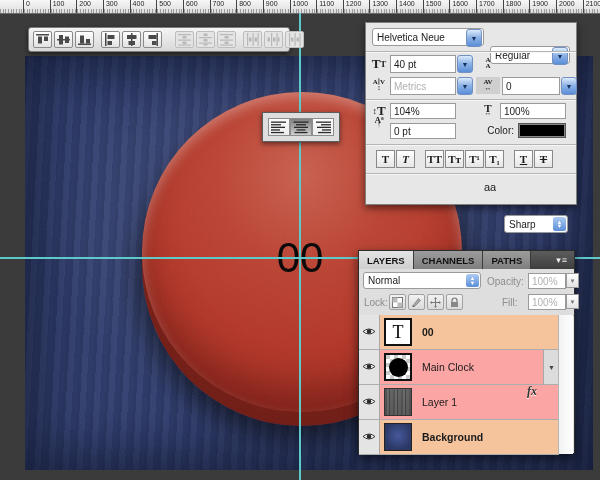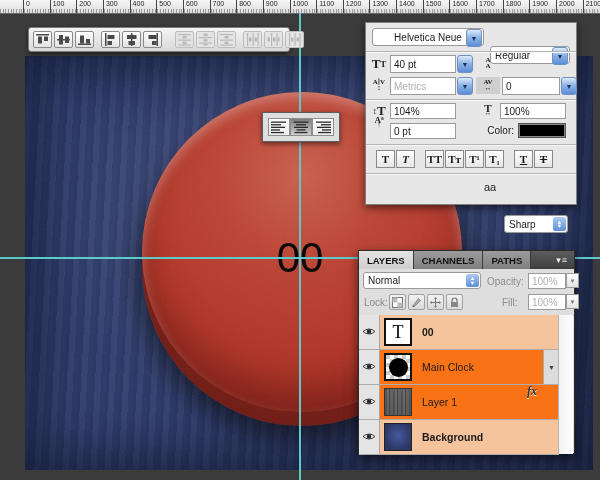--- a/index.html
+++ b/index.html
@@ -84,21 +84,21 @@
     background:linear-gradient(#9c9c9c,#7f7f7f);border-right:1px solid #3a3a3a;}
   .lp-tab.active{background:linear-gradient(#e3e3e3,#cfcfcf);}
   #lp-menu{margin-left:auto;display:flex;align-items:center;padding:0 6px;color:#eee;font-size:9px;letter-spacing:1px;}
   #lp-controls{height:46px;background:#dedede;border-bottom:1px solid #a3a3a3;position:relative;}
   .lbl{color:#8d8d8d;}
   .mini-drop{width:13px;height:15px;border:1px solid #9a9a9a;background:linear-gradient(#fff,#e3e3e3);
     display:flex;align-items:center;justify-content:center;font-size:6px;color:#777;box-sizing:border-box;}
   .lock-btn{width:17px;height:16px;border:1px solid #a0a0a0;border-radius:2px;background:linear-gradient(#f2f2f2,#dadada);
     display:flex;align-items:center;justify-content:center;box-sizing:border-box;}
   #lp-list{position:absolute;left:0;top:64px;width:200px;height:140px;}
-  .layer-row{display:flex;align-items:center;height:35px;border-bottom:1px solid #adadad;box-sizing:border-box;background:#f97316;}
+  .layer-row{display:flex;align-items:center;height:35px;border-bottom:1px solid #adadad;box-sizing:border-box;background:#fca5a5;}
   .layer-row.selected{background:var(--sel-peach,#f5c49c);}
   .eye-cell{width:20px;align-self:stretch;background:#e4e4e4;border-right:1px solid #a8a8a8;
     display:flex;align-items:center;justify-content:center;}
   .thumb{width:28px;height:28px;margin-left:4px;box-sizing:border-box;}
   .thumb-text{background:#fff;border:2px solid #111;display:flex;align-items:center;justify-content:center;
     font-family:"Liberation Serif","DejaVu Serif",serif;font-size:18px;color:#000;}
   .thumb-circle{border:2px solid #111;position:relative;
     background:repeating-conic-gradient(#fff 0 25%, #cbcbcb 0 50%) 0 0/8px 8px;}
   .thumb-circle::after{content:"";position:absolute;left:50%;top:50%;width:19px;height:19px;margin:-9.5px 0 0 -9.5px;border-radius:50%;background:#000;}
   .thumb-texture{border:1px solid #333;
@@ -340,21 +340,21 @@
           <rect x="1" y="0.5" width="15" height="1.3" fill="#2a2a2a"></rect>
           <rect x="6" y="3.1" width="10" height="1.3" fill="#2a2a2a"></rect>
           <rect x="2" y="5.7" width="14" height="1.3" fill="#2a2a2a"></rect>
           <rect x="7" y="8.3" width="9" height="1.3" fill="#2a2a2a"></rect>
           <rect x="3" y="10.9" width="13" height="1.3" fill="#2a2a2a"></rect>
         </svg>
       </div>
     </div>
 
   <div id="char-panel">
-    <div class="abs combo" style="left:6px;top:5px;width:112px;justify-content:center;">
+    <div class="abs combo" style="left:6px;top:5px;width:112px;">
       <span>Helvetica Neue</span>
       <span class="drop-btn" style="position:absolute;right:1px;top:0;">▼</span>
     </div>
     <div class="abs combo" style="left:124px;top:5px;width:80px;">
       <span>Regular</span>
       <span class="drop-btn" style="position:absolute;right:1px;top:0;">▼</span>
     </div>
     <div class="sep" style="top:28px;"></div>
 
     <div class="abs cp-ico" style="left:4px;top:32px;width:18px;height:17px;">

